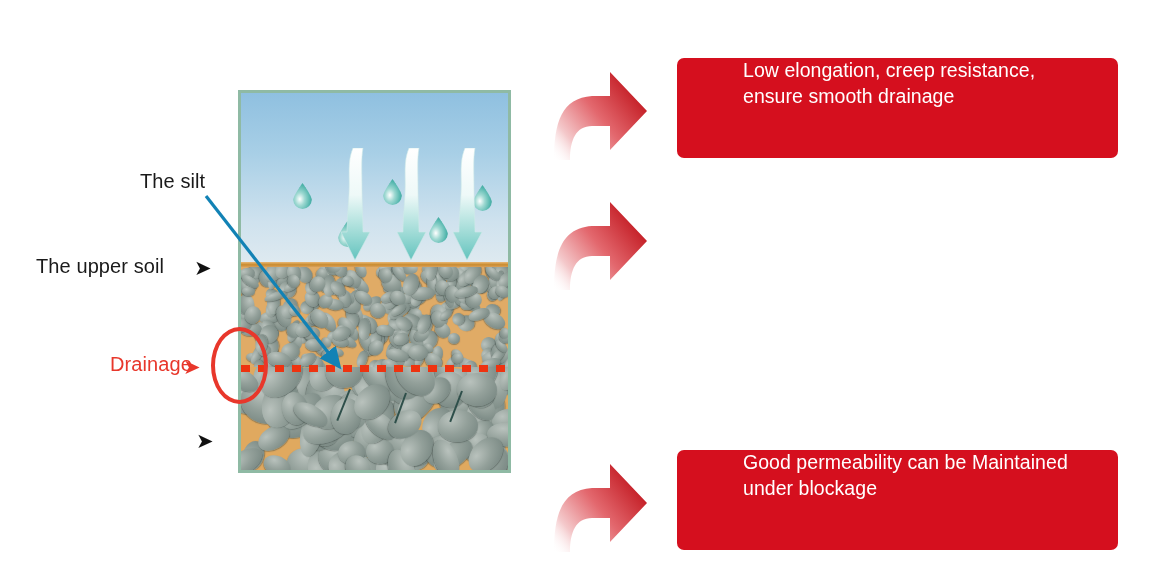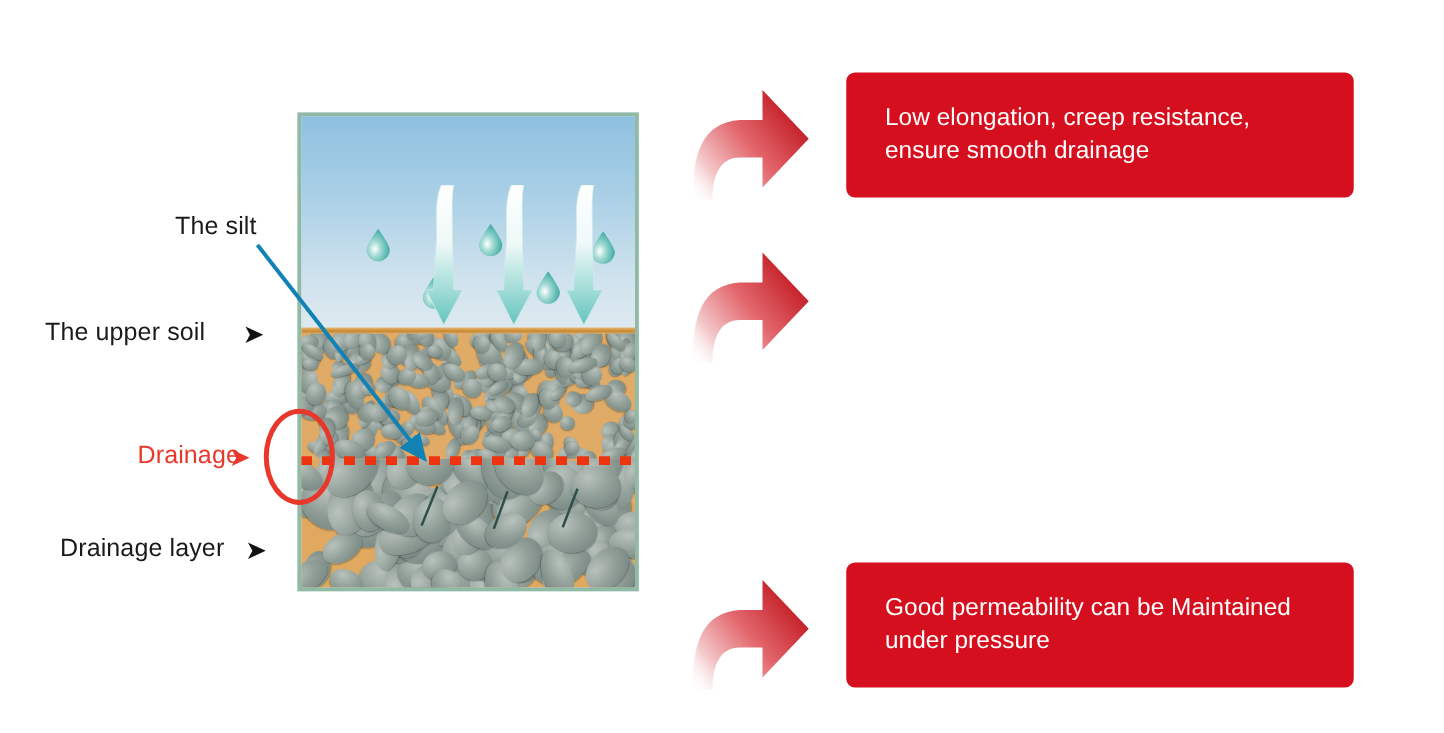--- a/index.html
+++ b/index.html
@@ -168,21 +168,22 @@
 
   .feature-box {
     position: absolute;
     left: 137px;
     top: 0;
     width: 406px;
     height: 100px;
     background: #d50f1e;
     border-radius: 7px;
     display: flex;
-    align-items: center;
+    align-items: flex-start;
+    padding-left: 35px;
   }
   .feature-text {
     color: #ffffff;
     font-size: 19.5px;
     line-height: 1.33;
     padding: 0 24px 0 31px;
     letter-spacing: .05px;
   }
 </style>
 </head>
@@ -631,21 +632,20 @@
   </svg>
 
   <div class="diag-label" id="label-water">The silt</div>
 
   <div class="diag-label" id="label-upper-soil">The upper soil</div>
   <div class="label-arrow" id="arrow-upper-soil">➤</div>
 
   <div class="diag-label" id="label-roatile">Drainage</div>
   <div class="label-arrow" id="arrow-roatile">➤</div>
 
-  <div class="diag-label" id="label-drainage">Drainage layer</div>
   <div class="label-arrow" id="arrow-drainage">➤</div>
 
 </div>
 
 <div id="features-panel">
 
   <div class="feature-row" style="top:58px;">
     <div class="feature-arrow">
       <svg viewBox="0 0 104 112">
         <defs>
@@ -689,17 +689,17 @@
             <stop offset="0%" stop-color="#ffffff" stop-opacity="0"></stop>
             <stop offset="22%" stop-color="#f4c9cb"></stop>
             <stop offset="55%" stop-color="#e3686e"></stop>
             <stop offset="100%" stop-color="#be1018"></stop>
           </linearGradient>
         </defs>
         <path d="M6,110 C6,72 14,48 44,46 L62,46 L62,22 L99,61 L62,100 L62,76 L44,76 C28,76 22,90 22,110 Z" fill="url(#ag4)"></path>
       </svg>
     </div>
     <div class="feature-box">
-      <span class="feature-text">Good permeability can be Maintained under pressure</span>
+      <span class="feature-text">Good permeability can be Maintained under blockage</span>
     </div>
   </div>
 
 </div>
 
 </body></html>

